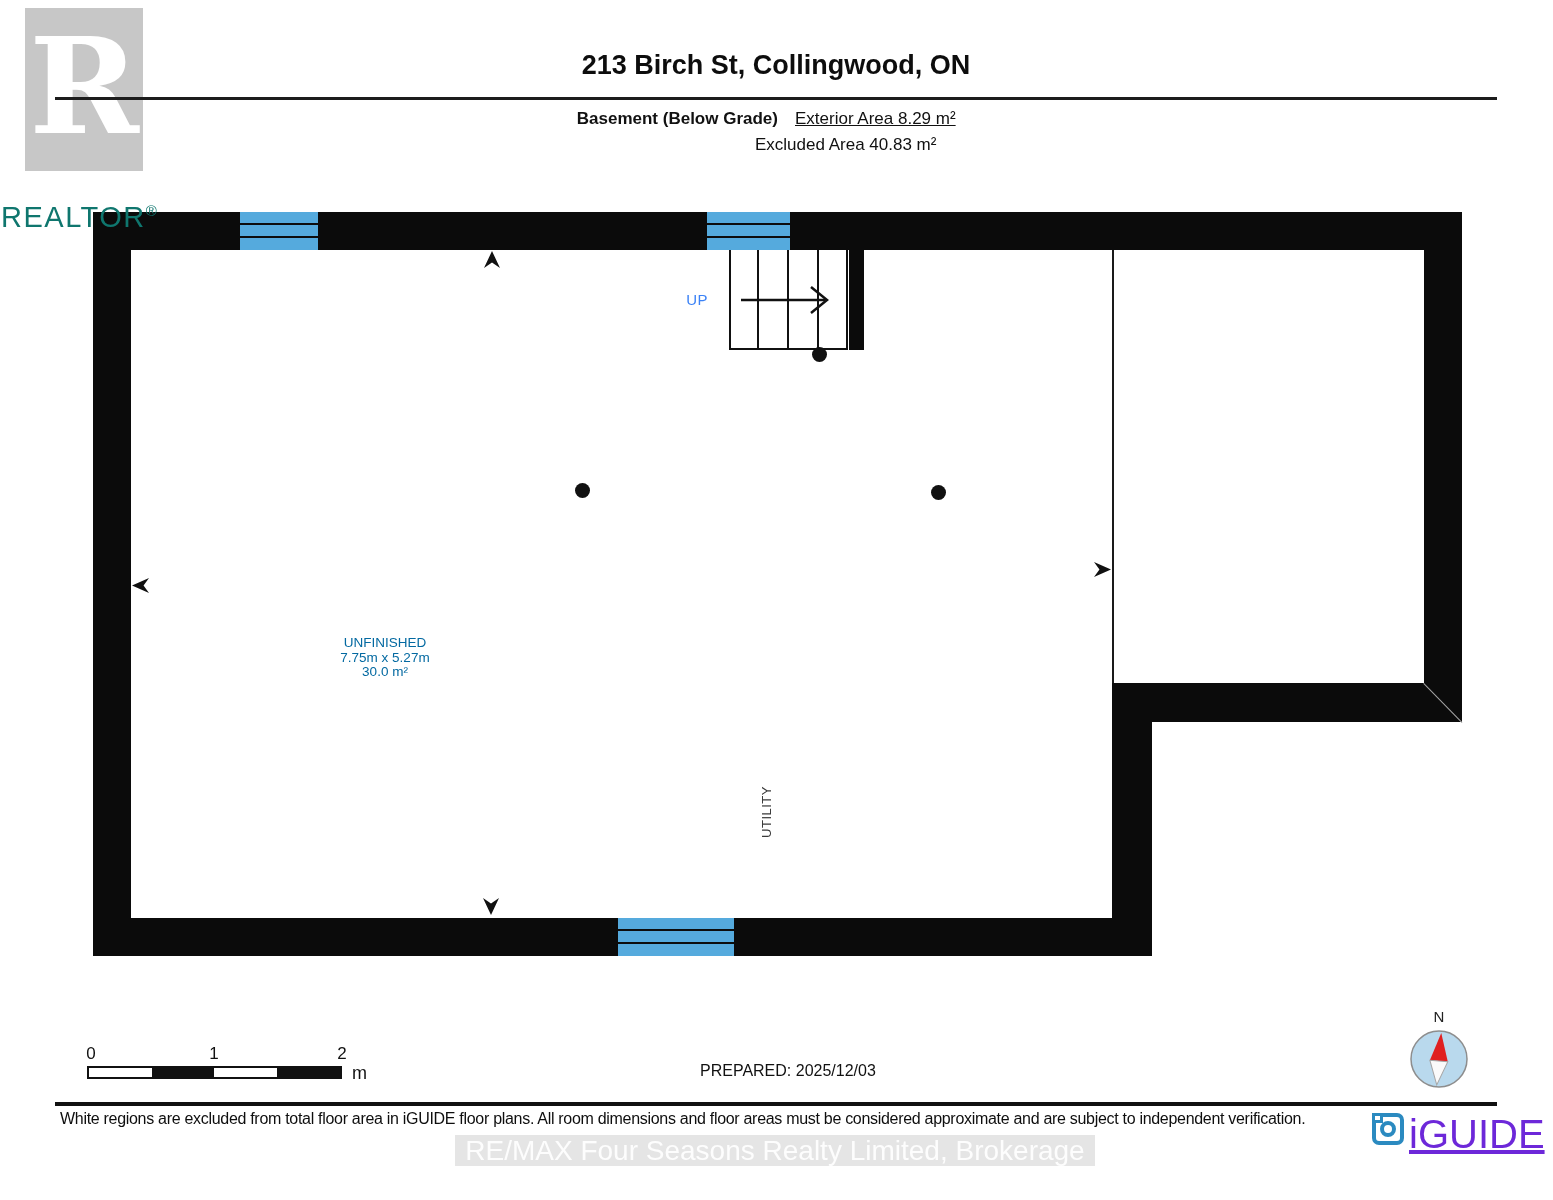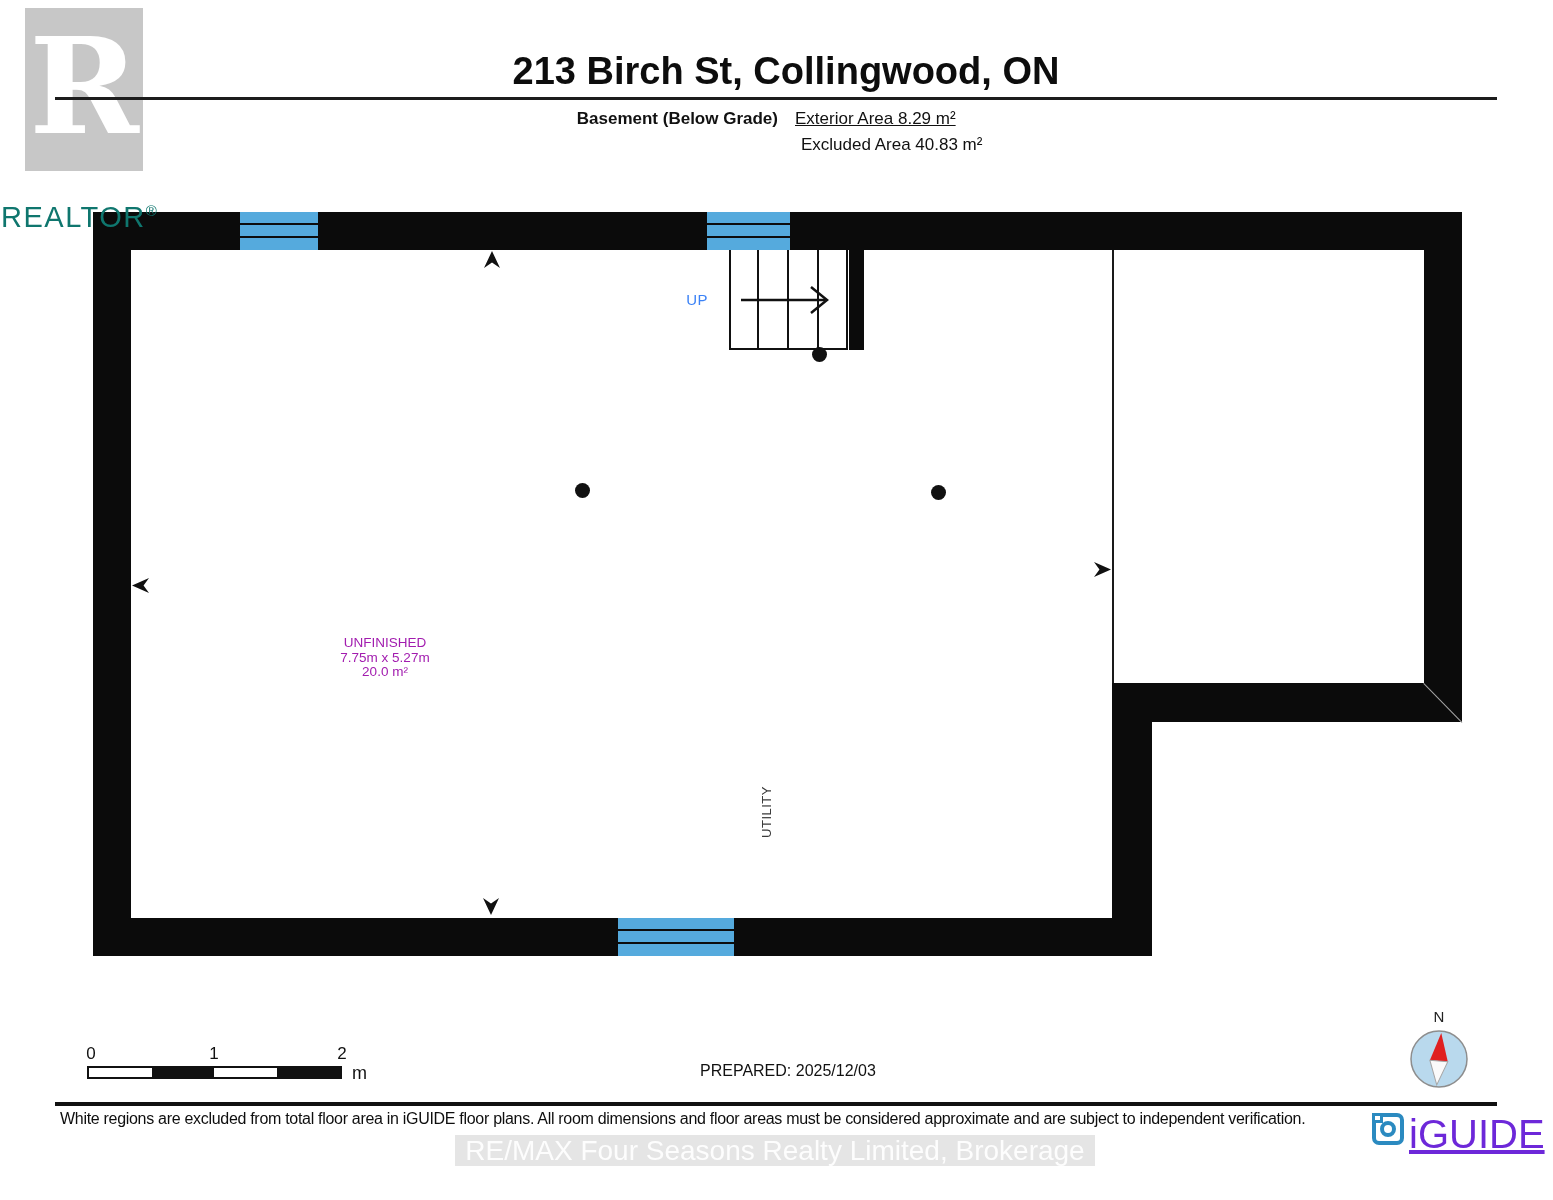--- a/index.html
+++ b/index.html
@@ -11,25 +11,25 @@
   .abs { position:absolute; }
 
   
   .realtor-box { left:25px; top:8px; width:118px; height:163px; background:#c7c7c7; z-index:1; }
   .realtor-letter {
     display:block; width:100%; height:100%; text-align:center;
     font-family:"DejaVu Serif", serif; font-weight:bold; font-size:132px; line-height:158px; color:#ffffff;
   }
   .realtor-word { left:1px; top:172px; font-size:29px; letter-spacing:1.5px; color:#0f766e; z-index:1;margin-top:29px; }
   .realtor-word sup { font-size:15px; }
-  .page-title { left:436px; top:50px; width:700px; text-align:center; font-size:38px; font-weight:bold; color:#0d0d0d; }
+  .page-title { left:426px; top:50px; width:700px; text-align:center; font-size:27px; font-weight:bold; color:#0d0d0d; }
   .title-rule { left:55px; top:97px; width:1442px; height:3px; background:#1c1c1c; z-index:2; }
   .floor-label { left:528px; top:109px; width:250px; text-align:right; font-size:17px; font-weight:bold; }
   .area-line1 { left:795px; top:109px; font-size:17px;text-decoration:underline; }
-  .area-line2 { left:801px; top:135px; font-size:17px; }
+  .area-line2 { left:755px; top:135px; font-size:17px; }
 
   
   .wall { position:absolute; background:#0b0b0b; }
   .w-top    { left:93px;   top:212px; width:1369px; height:38px; }
   .w-left   { left:93px;   top:212px; width:38px;  height:744px; }
   .w-bottom { left:93px;   top:918px; width:1059px; height:38px; }
   .w-right  { left:1424px; top:212px; width:38px;  height:510px; }
   .w-rroom-bottom { left:1112px; top:683px; width:350px; height:39px; }
   .w-mid    { left:1112px; top:683px; width:40px;  height:273px; }
   .partition { position:absolute; left:1112px; top:250px; width:2px; height:433px; background:#1a1a1a; }
@@ -53,21 +53,21 @@
   .stairs-arrow { left:737px; top:284px; }
   .up-label { left:676px; top:291px; width:32px; text-align:right; font-size:15px; letter-spacing:.5px; color:#3b82f6; }
 
   .dot { position:absolute; width:15px; height:15px; border-radius:50%; background:#111; }
   .dart { position:absolute; background:#111; }
   .dart-up    { left:484px; top:251px; width:16px; height:17px; clip-path:polygon(50% 0,100% 100%,50% 68%,0 100%); }
   .dart-down  { left:483px; top:898px; width:16px; height:17px; clip-path:polygon(50% 100%,100% 0,50% 32%,0 0); }
   .dart-left  { left:132px; top:578px; width:17px; height:15px; clip-path:polygon(0 50%,100% 0,68% 50%,100% 100%); }
   .dart-right { left:1094px; top:562px; width:17px; height:15px; clip-path:polygon(100% 50%,0 0,32% 50%,0 100%); }
 
-  .room-label { left:285px; top:636px; width:200px; text-align:center; font-size:13.5px; line-height:14.5px; color:#a21caf; }
+  .room-label { left:285px; top:636px; width:200px; text-align:center; font-size:13.5px; line-height:14.5px; color:#0369a1; }
   .utility { left:736px; top:804px; width:62px; height:16px; transform:rotate(-90deg);
              text-align:center; font-size:13px; letter-spacing:.5px; color:#3a3a3a; }
 
   
   .tick { position:absolute; width:20px; text-align:center; top:1044px; font-size:17px; }
   .tick0 { left:81px; } .tick1 { left:204px; } .tick2 { left:332px; }
   .scalebar { left:87px; top:1066px; width:255px; height:13px; border:2px solid #111;
     background:linear-gradient(to right, #fff 0 25%, #111 25% 50%, #fff 50% 75%, #111 75% 100%); }
   .scale-unit { left:352px; top:1063px; font-size:18px; }
   .prepared { left:700px; top:1062px; font-size:16px; }
@@ -131,21 +131,21 @@
   <div class="dot" style="left:812px; top:347px;"></div>
 
   <div class="dart dart-up"></div>
   <div class="dart dart-down"></div>
   <div class="dart dart-left"></div>
   <div class="dart dart-right"></div>
 
   <div class="abs room-label">
     <div>UNFINISHED</div>
     <div>7.75m x 5.27m</div>
-    <div>20.0 m²</div>
+    <div>30.0 m²</div>
   </div>
   <div class="abs utility">UTILITY</div>
 
   <div class="tick tick0">0</div>
   <div class="tick tick1">1</div>
   <div class="tick tick2">2</div>
   <div class="abs scalebar"></div>
   <div class="abs scale-unit">m</div>
 
   <div class="abs prepared">PREPARED: 2025/12/03</div>

